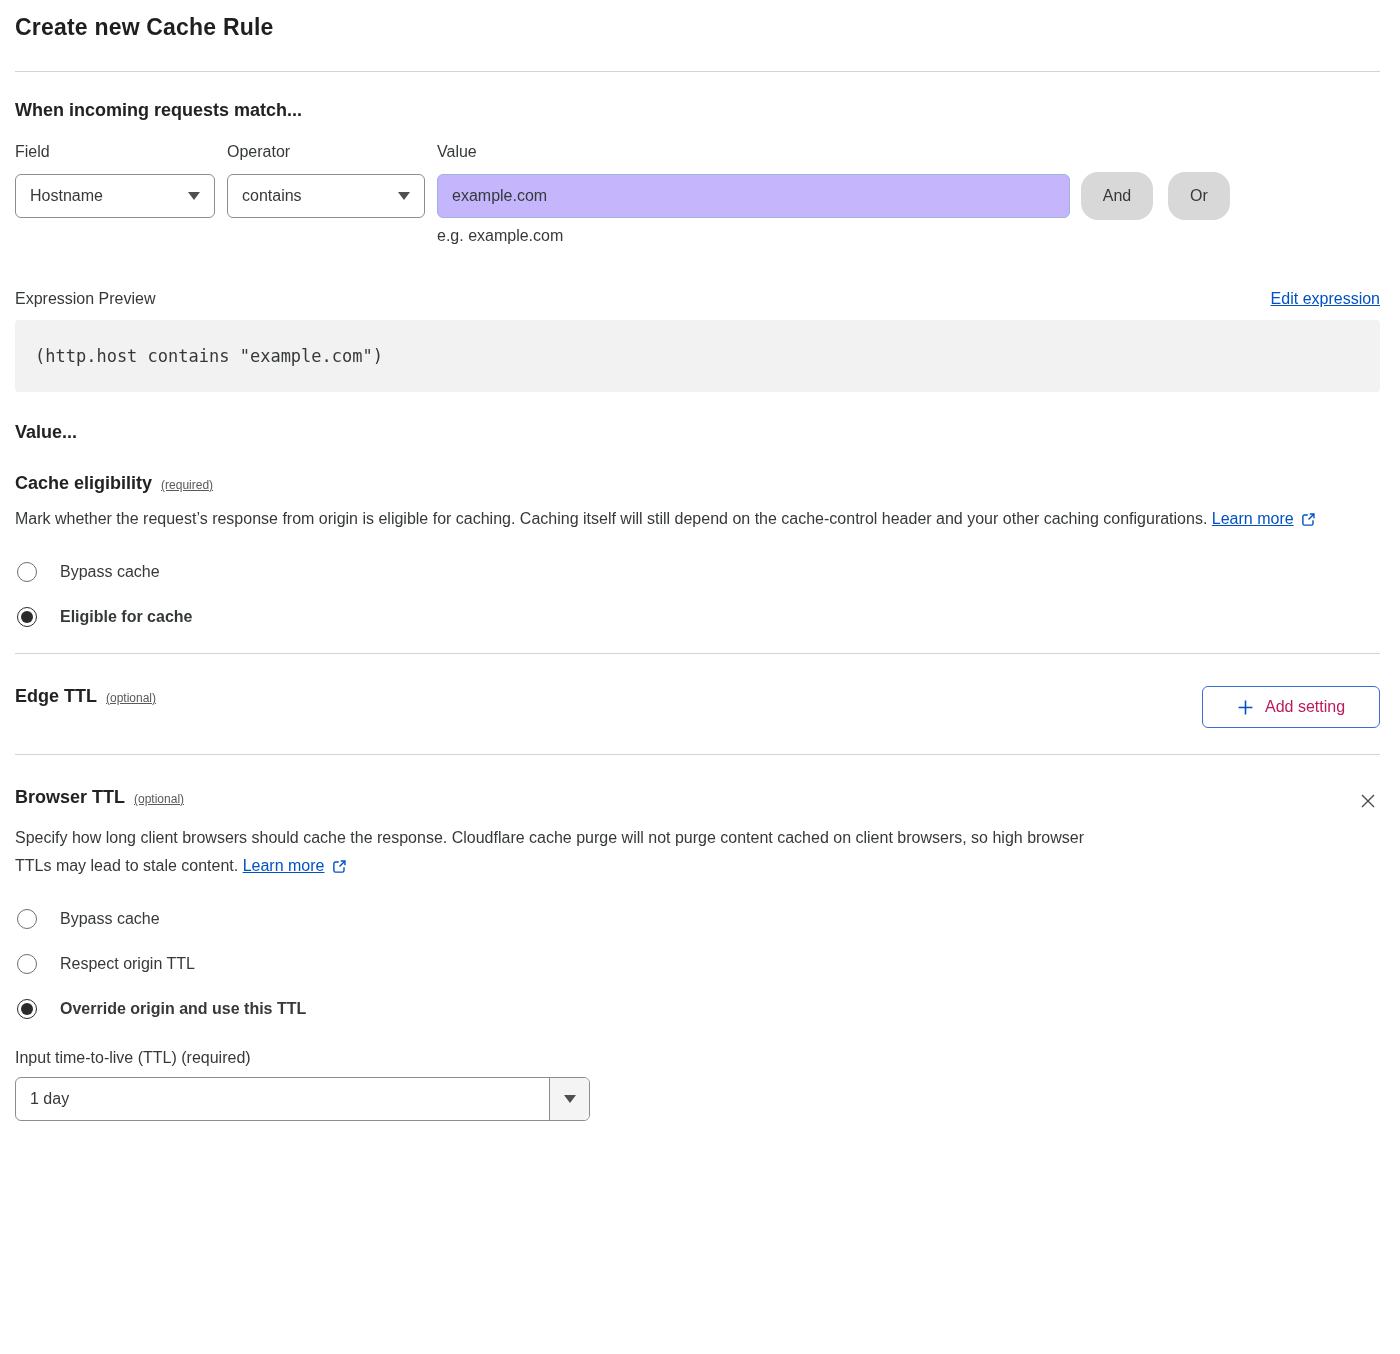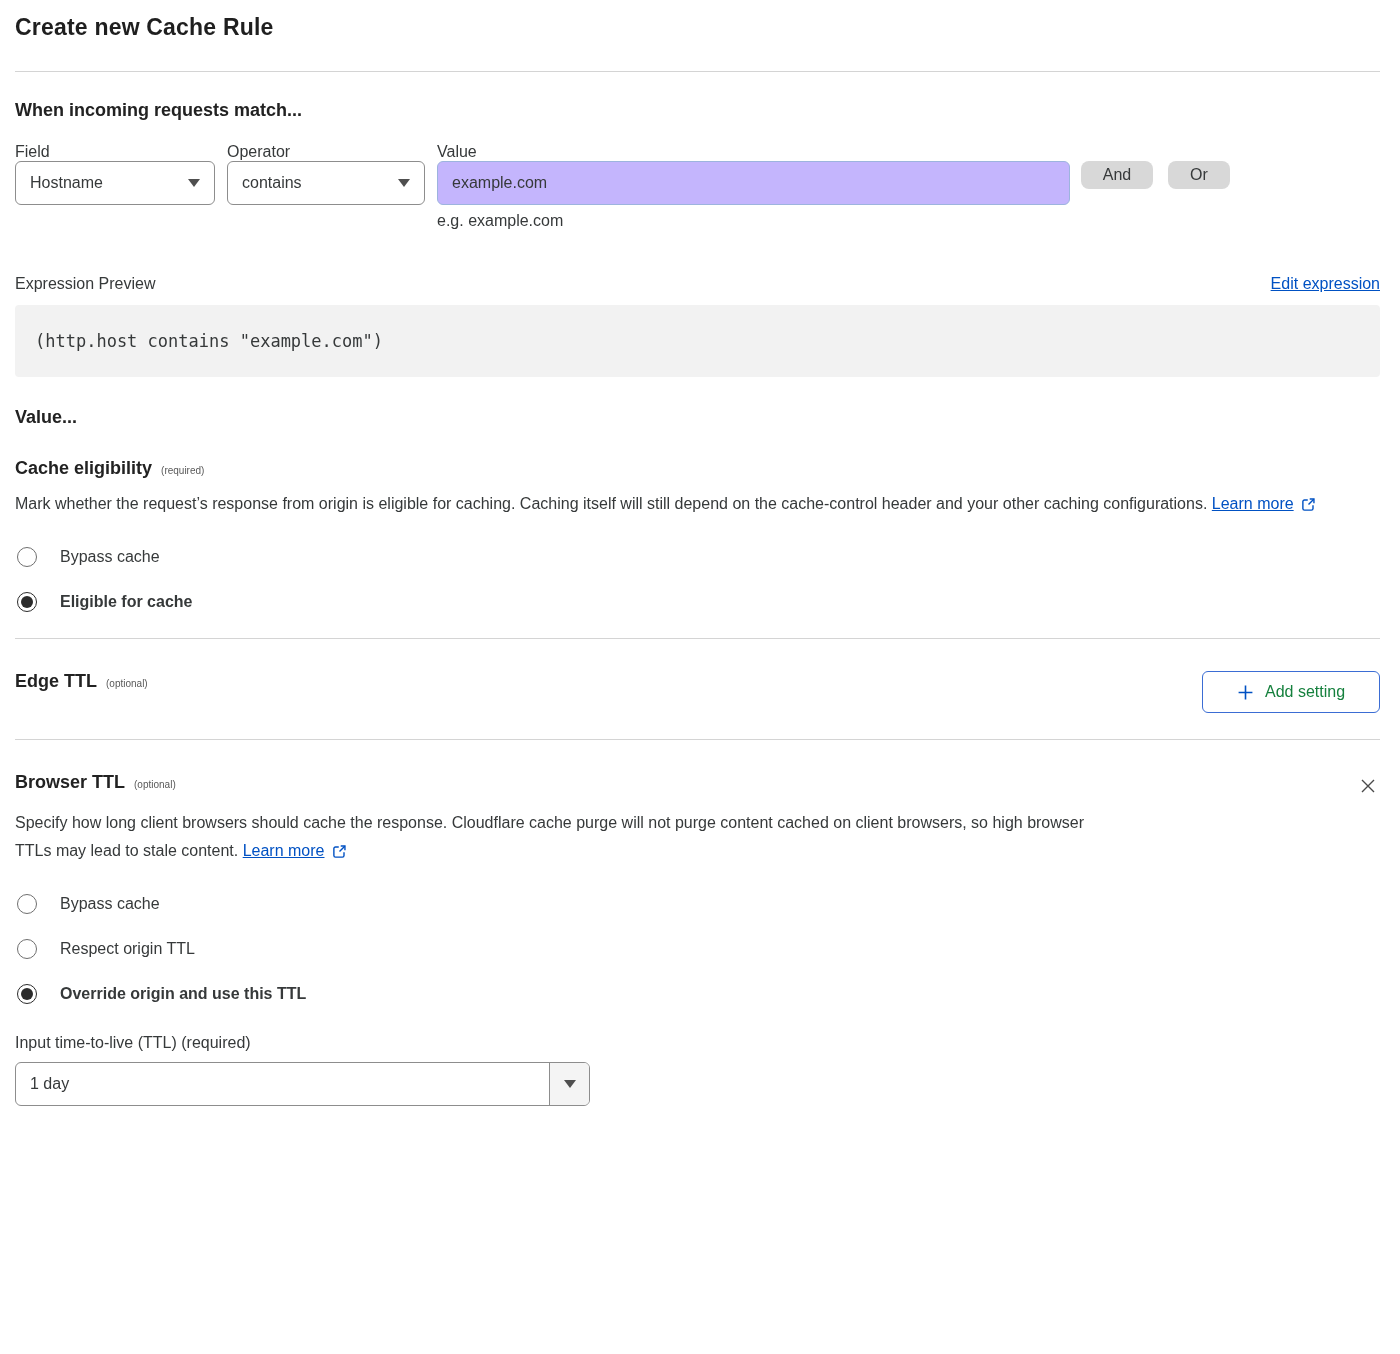--- a/index.html
+++ b/index.html
@@ -26,55 +26,55 @@
   .helper { font-size: 16px; color: #36393a; margin-top: 8px; }
 
   .divider { border: none; border-top: 1px solid #d4d4d4; margin: 26px 0 0 0; }
 
   h2.section-heading { font-size: 18px; font-weight: 700; color: #222; margin: 28px 0 0 0; }
 
   .labels-row { display: flex; margin-top: 22px; font-size: 16px; }
   .w-field { width: 212px; }
   .w-operator { width: 210px; }
 
-  .controls-row { display: flex; align-items: flex-start; }
+  .controls-row { display: flex; align-items: center; margin-top: 11px; }
   .select {
     height: 44px; border: 1px solid #8d8d8d; border-radius: 6px; background: #fff;
     display: flex; align-items: center; justify-content: space-between;
     padding: 0 14px; font-size: 16px; cursor: pointer;
   }
   .field-select { width: 200px; }
   .operator-select { width: 198px; margin-left: 12px; }
   .caret {
     width: 0; height: 0; flex: 0 0 auto;
     border-left: 6px solid transparent; border-right: 6px solid transparent;
     border-top: 8px solid #4f4f4f; margin-left: 10px;
   }
   .value-input { width: 633px; margin-left: 12px; background: #c4b5fd; border-color: #9db4de; }
   .gray-btn {
-    height: 28px; border: none; border-radius: 8px; background: #d8d8d8;
+    height: 48px; border: none; border-radius: 17px; background: #d8d8d8;
     color: #36393a; font-size: 16px; font-family: "Liberation Sans", sans-serif; cursor: pointer; padding-left: 6px;
   }
   .and-btn { width: 72px; margin-left: 11px; }
   .or-btn { width: 62px; margin-left: 15px; }
   .value-helper { margin-left: 422px; margin-top: 7px; }
 
   .expr-row { display: flex; justify-content: space-between; align-items: flex-end; margin-top: 45px; font-size: 16px; }
   .link { color: #0051c3; text-decoration: underline; cursor: pointer; }
   .code-block {
     margin-top: 12px; background: #f2f2f2; border-radius: 4px; height: 72px;
     display: flex; align-items: center; padding: 0 20px;
     font-family: "DejaVu Sans Mono", monospace; font-size: 17px; color: #36393a;
   }
   h2.then-heading { margin-top: 30px; }
 
   .sec-title-row { display: flex; align-items: baseline; }
   .mt-section { margin-top: 30px; }
   h3.sub-title { font-size: 18px; font-weight: 700; color: #222; margin: 0; }
-  .qualifier { font-size: 10px; color: #595959; margin-left: 9px; }
+  .qualifier { font-size: 12px; color: #595959; margin-left: 9px; text-decoration: underline; }
   .desc { font-size: 16px; line-height: 28px; margin: 11px 0 0 0; color: #36393a; }
   .desc-ce { max-width: 1345px; }
   .desc-edge { max-width: 1100px; }
   .desc-browser { max-width: 1090px; }
   .learn-more { white-space: nowrap; }
   .learn-more .ext-icon { margin-left: 7px; vertical-align: -3px; }
 
   .radio-row { display: flex; align-items: center; margin-top: 25px; cursor: pointer; }
   .radio-row.first { margin-top: 29px; text-align: center; }
   .radio {
@@ -85,21 +85,21 @@
   .radio-row.selected .radio { border-color: #2b2b2b; }
   .radio-row.selected .radio::after {
     content: ''; position: absolute; left: 3px; top: 3px; right: 3px; bottom: 3px;
     background: #2b2b2b; border-radius: 50%;
   }
   .radio-row.selected .radio-label { font-weight: 700; }
 
   .split-row { display: flex; justify-content: space-between; align-items: flex-start; margin-top: 32px; }
   .add-setting-btn {
     height: 42px; width: 178px; border: 1px solid #3b6dd4; border-radius: 6px;
-    background: #fff; color: #15803d; font-size: 16px; font-family: "Liberation Sans", sans-serif;
+    background: #fff; color: #be185d; font-size: 16px; font-family: "Liberation Sans", sans-serif;
     display: flex; align-items: center; justify-content: center; gap: 11px; cursor: pointer; flex: 0 0 auto;
   }
   .close-btn { background: none; border: none; padding: 2px; cursor: pointer; line-height: 0; align-self: flex-start; margin-top: 2px; }
 
   .ttl-label { margin-top: 30px; }
   .ttl-select {
     width: 575px; height: 44px; border: 1px solid #8d8d8d; border-radius: 6px;
     background: #fff; display: flex; overflow: hidden; cursor: pointer; margin-top: 10px;
   }
   .ttl-value { flex: 1; display: flex; align-items: center; padding: 0 14px; font-size: 16px; color: #36393a; }

